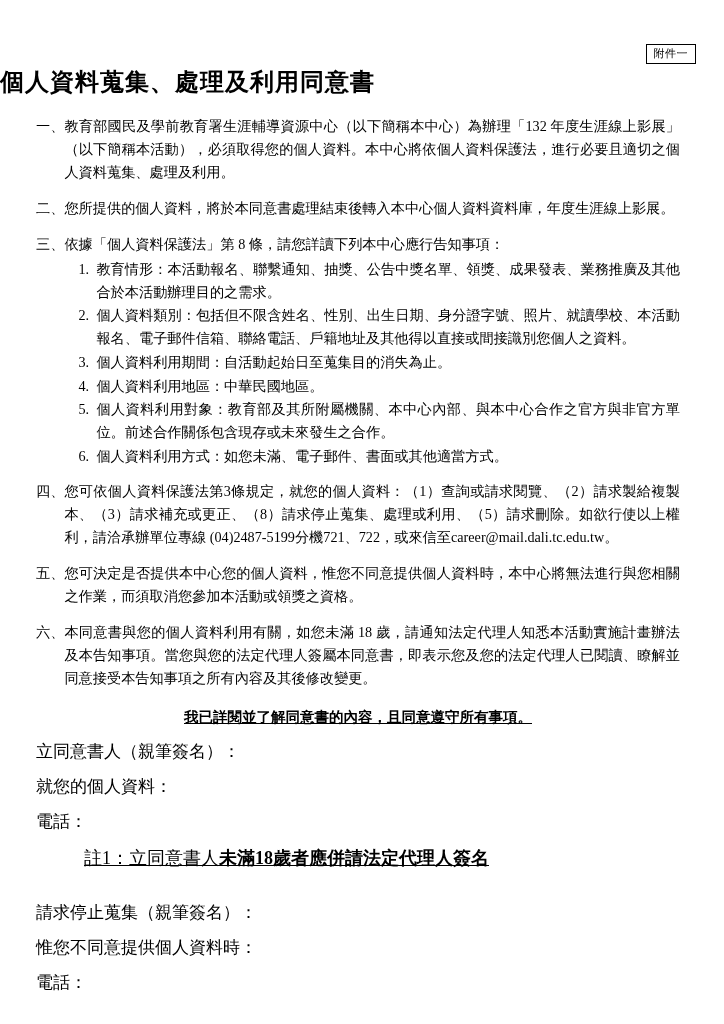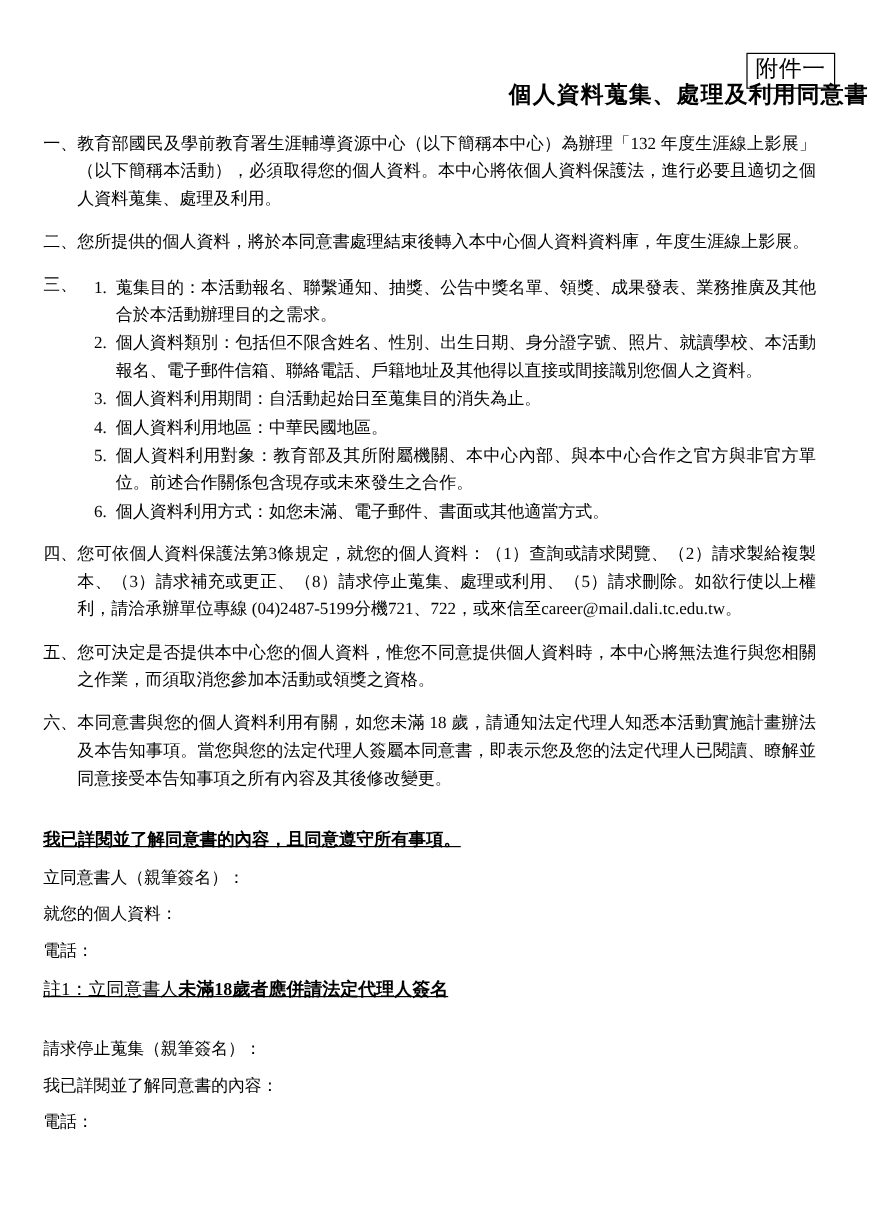--- a/index.html
+++ b/index.html
@@ -21,27 +21,27 @@
     height: 1024px;
     padding: 0;
     box-sizing: border-box;
   }
   .attach-box {
     position: absolute;
     top: 44px;
     right: 28px;
     border: 1px solid #000;
     padding: 2px 7px 3px 7px;
-    font-size: 19px;
+    font-size: 11px;
     line-height: 1.2;
     letter-spacing: 0.5px;
   }
   .doc-title {
-    text-align: right;
-    font-size: 19px;
+    text-align: left;
+    font-size: 24px;
     font-weight: bold;
     letter-spacing: 1px;
     margin: 0;
     padding-top: 66px;
     padding-bottom: 4px;
   }
   .content {
     padding: 0 44px 0 36px;
     box-sizing: border-box;
   }
@@ -77,35 +77,37 @@
     flex: 0 0 32px;
     padding-left: 14px;
     box-sizing: border-box;
   }
   .sub-text {
     flex: 1 1 auto;
     text-align: justify;
     text-justify: inter-ideograph;
   }
   .declaration {
-    margin-top: 28px;
+    margin-top: 16px;
     font-size: 14.5px;
     font-weight: bold;
     text-decoration: underline;
     line-height: 1.6;
+    text-align: center;
   }
   .sign-line {
     margin-top: 9px;
-    font-size: 14px;
+    font-size: 17px;
     line-height: 1.55;
   }
   .note-line {
     margin-top: 9px;
-    font-size: 15px;
+    font-size: 18px;
     line-height: 1.55;
+    margin-left: 48px;
   }
   .note-line .note-strong {
     font-weight: bold;
     text-decoration: underline;
   }
   .note-line .note-prefix {
     text-decoration: underline;
   }
   .gap {
     height: 18px;
@@ -128,24 +130,25 @@
     </div>
 
     <div class="clause">
       <div class="clause-num">二、</div>
       <div class="clause-body">您所提供的個人資料，將於本同意書處理結束後轉入本中心個人資料資料庫，年度生涯線上影展。</div>
     </div>
 
     <div class="clause">
       <div class="clause-num">三、</div>
       <div class="clause-body">
+        <div>依據「個人資料保護法」第 8 條，請您詳讀下列本中心應行告知事項：</div>
         <ul class="sublist">
           <li>
             <span class="sub-num">1.</span>
-            <span class="sub-text">蒐集目的：本活動報名、聯繫通知、抽獎、公告中獎名單、領獎、成果發表、業務推廣及其他合於本活動辦理目的之需求。</span>
+            <span class="sub-text">教育情形：本活動報名、聯繫通知、抽獎、公告中獎名單、領獎、成果發表、業務推廣及其他合於本活動辦理目的之需求。</span>
           </li>
           <li>
             <span class="sub-num">2.</span>
             <span class="sub-text">個人資料類別：包括但不限含姓名、性別、出生日期、身分證字號、照片、就讀學校、本活動報名、電子郵件信箱、聯絡電話、戶籍地址及其他得以直接或間接識別您個人之資料。</span>
           </li>
           <li>
             <span class="sub-num">3.</span>
             <span class="sub-text">個人資料利用期間：自活動起始日至蒐集目的消失為止。</span>
           </li>
           <li>
@@ -185,17 +188,17 @@
     <div class="sign-line">就您的個人資料：</div>
     <div class="sign-line">電話：</div>
 
     <div class="note-line">
       <span class="note-prefix">註1：立同意書人</span><span class="note-strong">未滿18歲者應併請法定代理人簽名</span>
     </div>
 
     <div class="gap"></div>
 
     <div class="sign-line">請求停止蒐集（親筆簽名）：</div>
-    <div class="sign-line">我已詳閱並了解同意書的內容：</div>
+    <div class="sign-line">惟您不同意提供個人資料時：</div>
     <div class="sign-line">電話：</div>
 
   </div>
 </div>
 
 </body></html>

